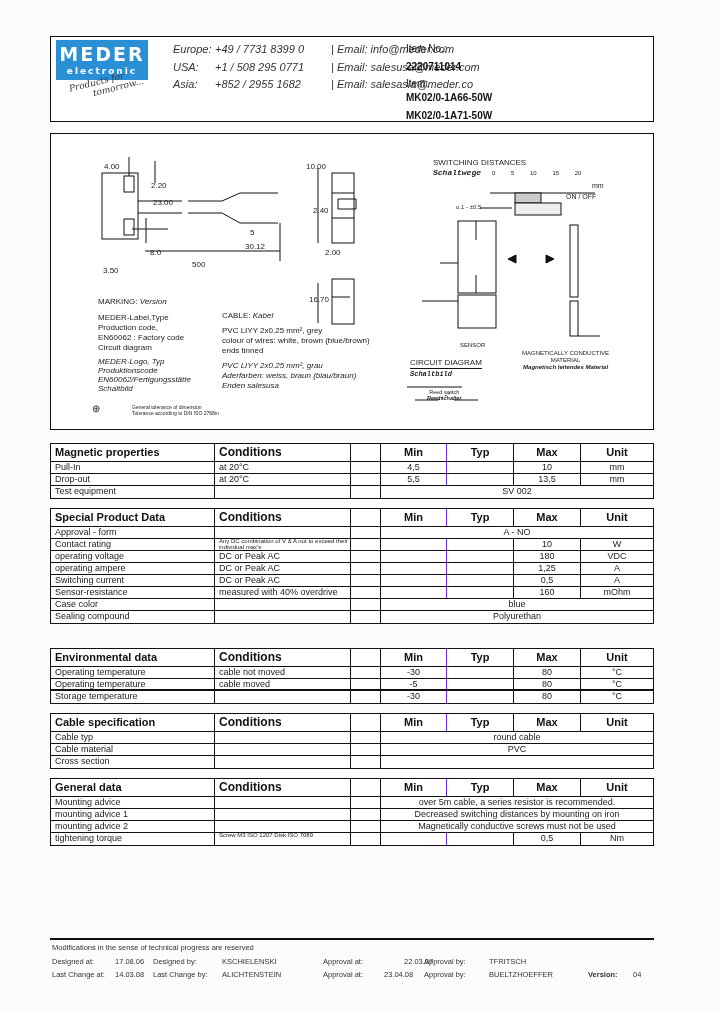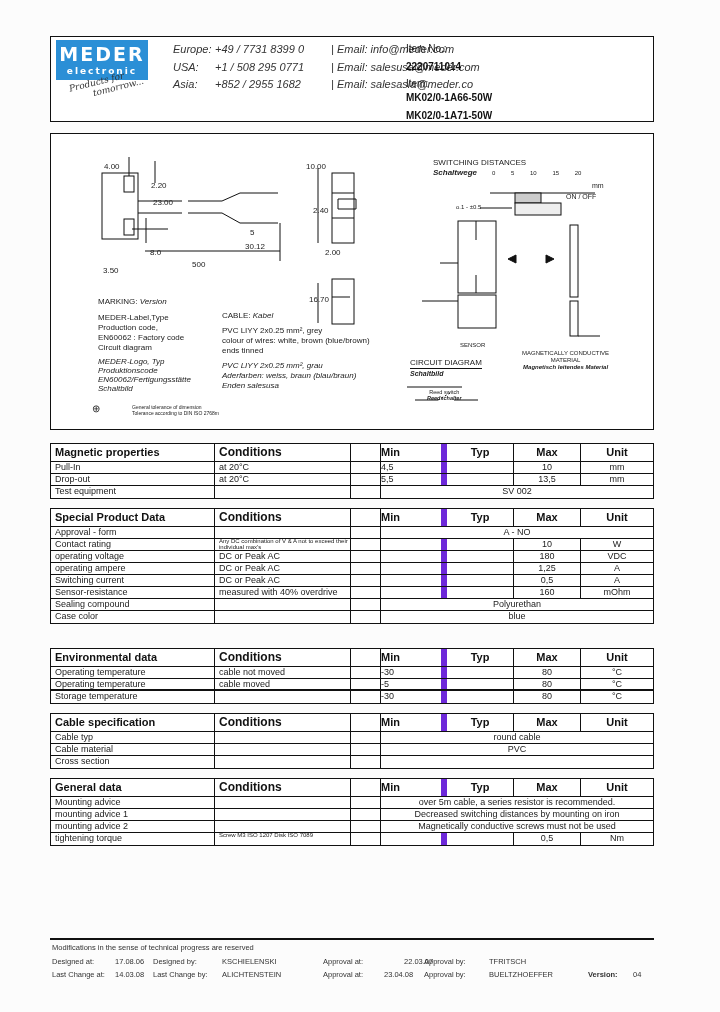--- a/index.html
+++ b/index.html
@@ -17,32 +17,32 @@
   .contact-row span { display: inline-block; }
   .contact-row .reg { width: 42px; }
   .contact-row .ph { width: 116px; }
   .item-lbl { left: 406px; font-size: 10px; color: #222; line-height: 12px; }
   .item-val { left: 406px; font-size: 10px; font-weight: bold; line-height: 12px; }
 
   
   .draw-box { left: 50px; top: 133px; width: 604px; height: 297px; border: 1.5px solid #111; background: #fff; }
   .dtxt { font-size: 8px; color: #222; line-height: 10px; white-space: nowrap; }
   .dtxt.i { font-style: italic; }
-  .dtxt.b { font-weight: bold; }
+  .dtxt.b { font-weight: bold; font-family: Liberation Mono, monospace; }
 
   
   .tbl { position: absolute; left: 50px; width: 604px; border: 1.5px solid #111; border-collapse: collapse; background: #fff; }
   .tbl .hrow { display: flex; height: 18px; border-bottom: 1px solid #111; }
   .tbl .row { display: flex; height: 12px; border-bottom: 1px solid #111; }
   .tbl .row:last-child { border-bottom: none; }
   .c { overflow: hidden; white-space: nowrap; font-size: 9px; line-height: 11px; color: #222; padding-left: 4px; }
   .c1 { width: 164px; border-right: 1px solid #111; }
   .c2 { width: 136px; border-right: 1px solid #111; }
   .c3 { width: 30px; border-right: 1px solid #111; }
-  .c4 { width: 66px; border-right: 6px solid #6d28d9; padding-left: 0; }
+  .c4 { width: 66px; border-right: 1px solid #6d28d9; text-align: center; padding-left: 0; }
   .c5 { width: 67px; border-right: 1px solid #111; text-align: center; padding-left: 0; }
   .c6 { width: 67px; border-right: 1px solid #111; text-align: center; padding-left: 0; }
   .c7 { flex: 1; text-align: center; padding-left: 0; }
   .span4 { width: 271px; text-align: center; padding-left: 0; flex: 1; }
   .hrow .c { font-weight: bold; font-size: 11px; line-height: 17px; color: #111; }
   .hrow .c2 { font-size: 12px; }
   .c2.small { font-size: 6px; line-height: 5.5px; }
 
   
   .foot-line { left: 50px; top: 938px; width: 604px; height: 2px; background: #111; }
@@ -292,30 +292,30 @@
   <div class="row">
     <div class="c c1">Sensor-resistance</div>
     <div class="c c2">measured with 40% overdrive</div>
     <div class="c c3"></div>
     <div class="c c4"></div>
     <div class="c c5"></div>
     <div class="c c6">160</div>
     <div class="c c7">mOhm</div>
   </div>
   <div class="row">
+    <div class="c c1">Case color</div>
+    <div class="c c2"></div>
+    <div class="c c3"></div>
+    <div class="c span4">blue</div>
+  </div>
+  <div class="row">
     <div class="c c1">Sealing compound</div>
     <div class="c c2"></div>
     <div class="c c3"></div>
     <div class="c span4">Polyurethan</div>
-  </div>
-  <div class="row">
-    <div class="c c1">Case color</div>
-    <div class="c c2"></div>
-    <div class="c c3"></div>
-    <div class="c span4">blue</div>
   </div>
 </div>
 
 <div class="tbl" style="top:648px">
   <div class="hrow">
     <div class="c c1">Environmental data</div>
     <div class="c c2">Conditions</div>
     <div class="c c3"></div>
     <div class="c c4">Min</div>
     <div class="c c5">Typ</div>

